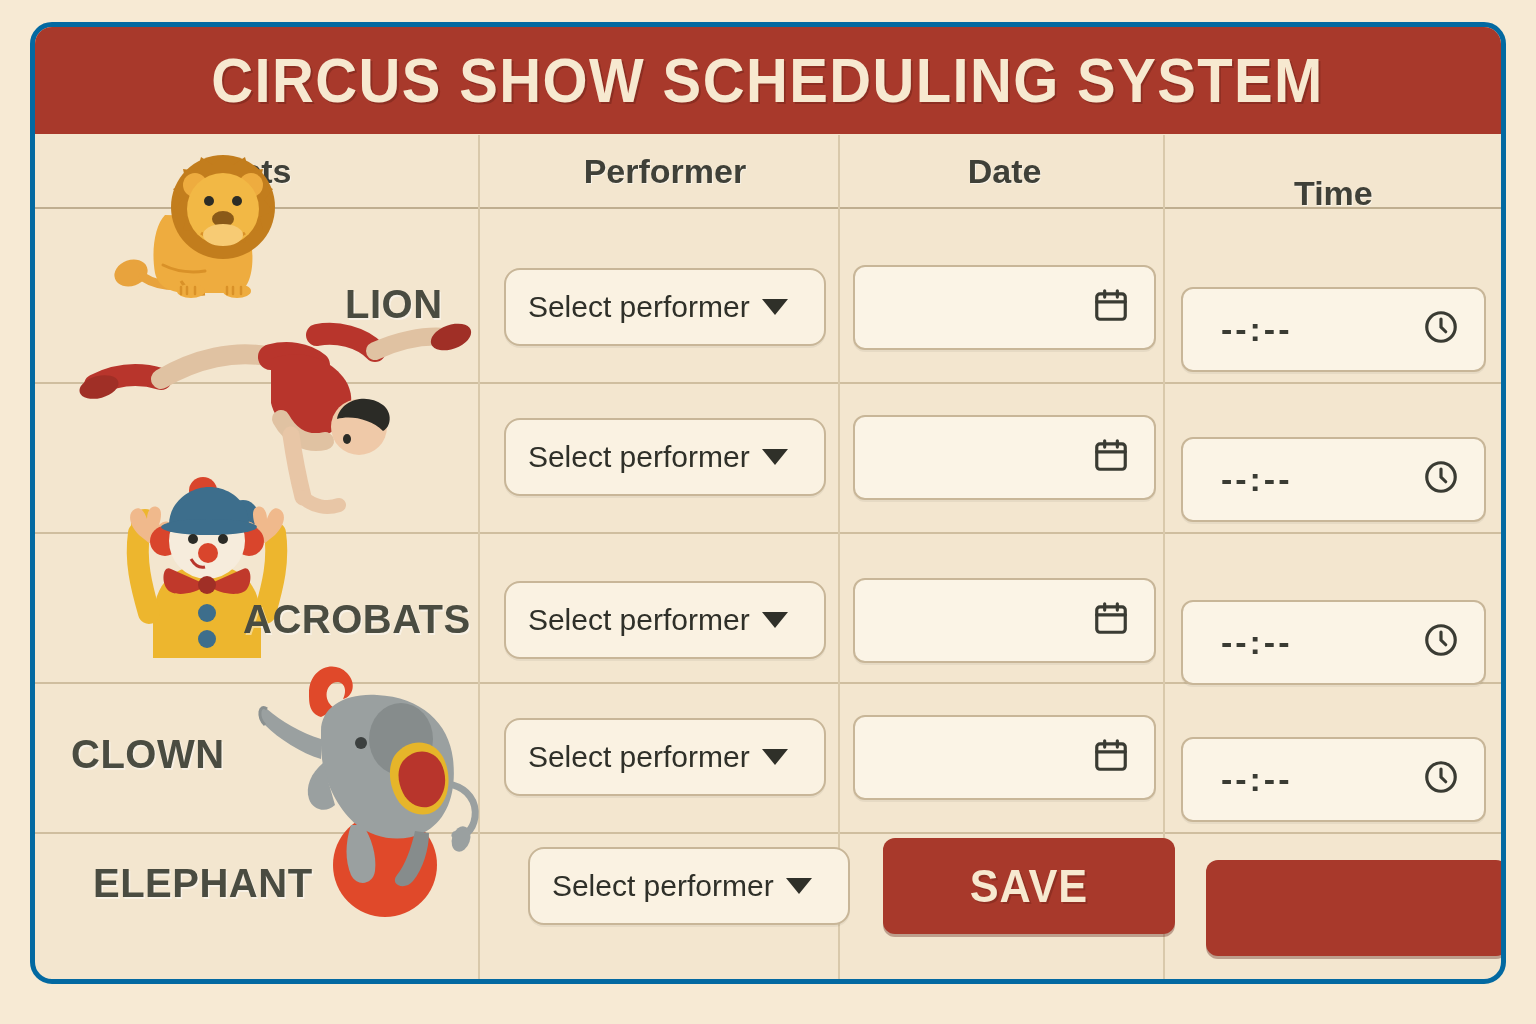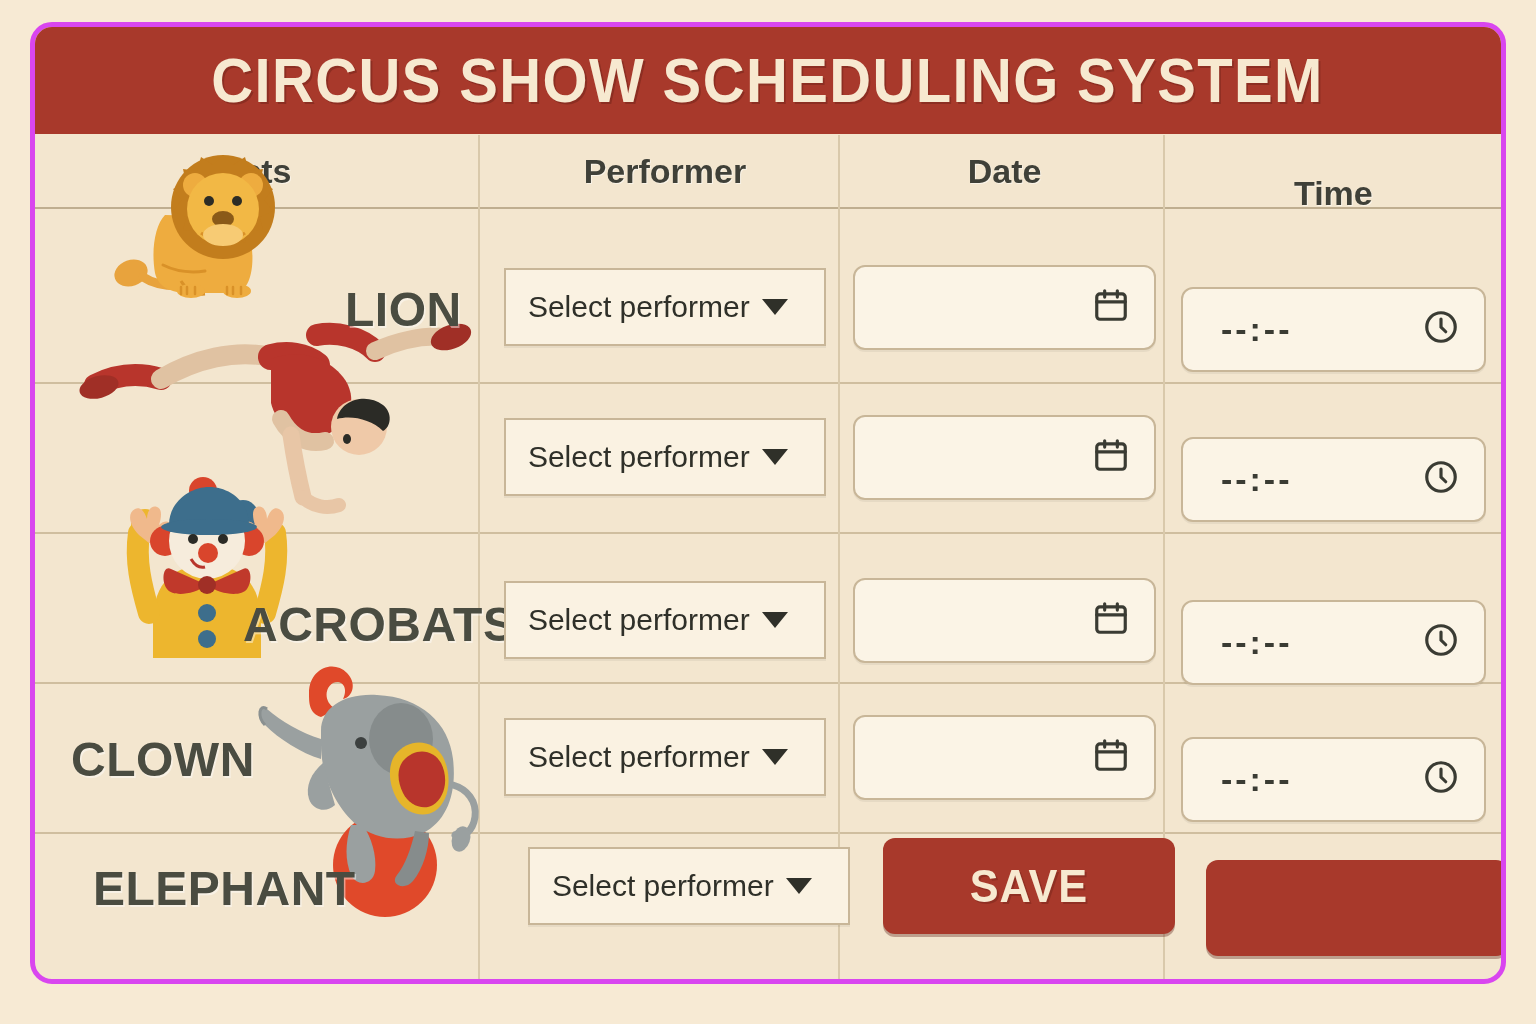--- a/index.html
+++ b/index.html
@@ -15,21 +15,21 @@
   }
 
   
   #app {
     position: absolute;
     left: 30px;
     top: 22px;
     width: 1476px;
     height: 962px;
     box-sizing: border-box;
-    border: 5px solid #d946ef;
+    border: 5px solid #0369a1;
     border-radius: 22px;
     background: #f3e6cf;
     overflow: hidden;
   }
 
   
   #titlebar {
     position: absolute;
     left: -1px;
     top: -1px;
@@ -132,40 +132,40 @@
 
   
   .acts-cell {
     position: relative;
     width: 443px;
     height: 100%;
   }
   .act-label {
     position: absolute;
     color: #4a4c41;
-    font-size: 48px;
+    font-size: 40px;
     font-weight: bold;
     letter-spacing: 0.5px;
     text-shadow: 1.5px 1.5px 0 rgba(255,255,255,0.45);
     white-space: nowrap;
   }
   .act-art {
     position: absolute;
     pointer-events: none;
   }
 
   
   .select-box {
     position: relative;
     width: 322px;
     height: 78px;
     box-sizing: border-box;
     background: #faf2e2;
     border: 2px solid #c8b698;
-    border-radius: 0;
+    border-radius: 16px;
     display: flex;
     align-items: center;
     padding: 0 16px 0 22px;
     box-shadow: 0 2px 0 rgba(0,0,0,0.05);
   }
   .select-text {
     color: #2f3029;
     font-size: 30px;
     white-space: nowrap;
   }

